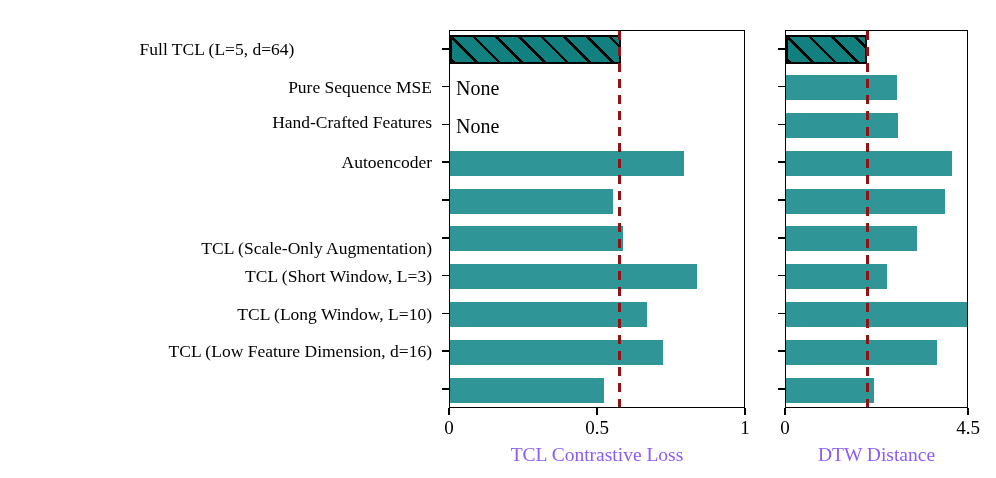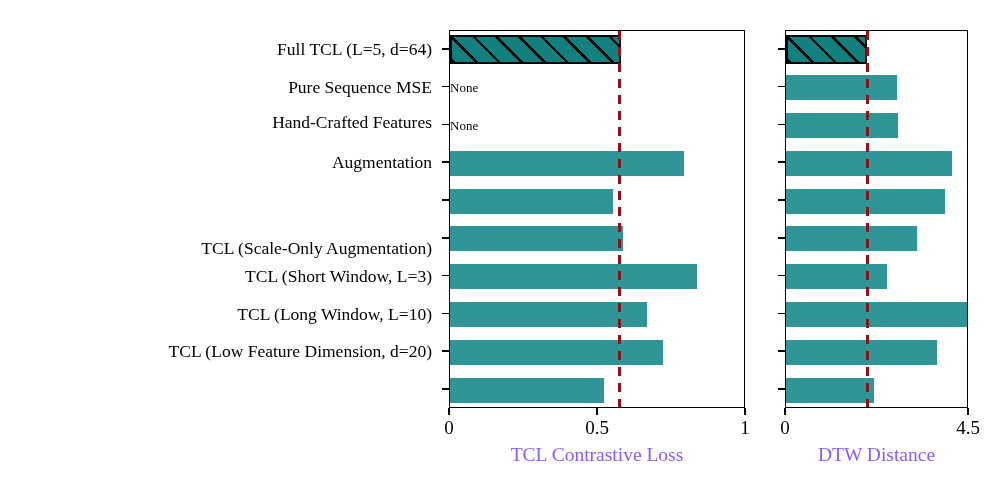--- a/index.html
+++ b/index.html
@@ -21,48 +21,48 @@
 
   .bar{position:absolute;left:0;background:#309597;height:25px;}
   .bar.hatch{
     background:
       repeating-linear-gradient(45deg,
         rgba(0,0,0,1) 0px, rgba(0,0,0,1) 2.6px,
         rgba(0,0,0,0) 2.6px, rgba(0,0,0,0) 16px),
       #11807F;
     border:2.2px solid #000;box-sizing:border-box;height:29px;
   }
-  .nonetxt{position:absolute;left:0;font-size:13px;line-height:18px;
+  .nonetxt{position:absolute;left:6px;font-size:20px;line-height:18px;
            font-family:"Liberation Serif",serif;color:#000;}
 
   .vline{position:absolute;top:0;bottom:0;width:3.4px;background:
      repeating-linear-gradient(to bottom,#8E1216 0px,#8E1216 9px,rgba(0,0,0,0) 9px,rgba(0,0,0,0) 16px);}
 
   
   .ytick{position:absolute;width:7px;height:1.8px;background:#000;}
   .xtick{position:absolute;top:0;width:1.8px;height:7px;background:#000;}
   .xticklbl{position:absolute;font-size:19px;line-height:20px;text-align:center;
             font-family:"Liberation Serif",serif;color:#000;}
   .xaxislbl{position:absolute;font-size:19.5px;line-height:21px;text-align:center;
             font-family:"Liberation Serif",serif;color:#8b5cf6;}
 </style>
 </head>
 <body>
 
 <div id="fig">
 
   <div class="labels">
-    <div class="lbl" style="top: 9.9px;">Full TCL (L=5, d=64)</div>
+    <div class="lbl" style="top: 9.9px; text-align: center;">Full TCL (L=5, d=64)</div>
     <div class="lbl" style="top: 47.7px; text-align: right;">Pure Sequence MSE</div>
     <div class="lbl" style="top: 83px; font-family: Liberation Serif, serif;">Hand-Crafted Features</div>
-    <div class="lbl" style="top: 123.3px;">Augmentation</div>
+    <div class="lbl" style="top: 123.3px;">Autoencoder</div>
     <div class="lbl" style="top: 209px;">TCL (Scale-Only Augmentation)</div>
     <div class="lbl" style="top: 236.7px;">TCL (Short Window, L=3)</div>
     <div class="lbl" style="top: 274.5px;">TCL (Long Window, L=10)</div>
-    <div class="lbl" style="top: 312.3px;">TCL (Low Feature Dimension, d=20)</div>
+    <div class="lbl" style="top: 312.3px;">TCL (Low Feature Dimension, d=16)</div>
   </div>
 
   <div class="panel" id="panelL">
     <div class="plotarea" id="plotL">
         <div class="bar hatch" style="top: 4.4px; width: 171.088px;"></div>
         <div class="nonetxt" style="top: 47.7px;">None</div>
         <div class="nonetxt" style="top: 85.5px;">None</div>
         <div class="bar" style="top: 119.8px; width: 233.84px;"></div>
         <div class="bar" style="top: 157.6px; width: 162.8px;"></div>
         <div class="bar" style="top: 195.4px; width: 173.16px;"></div>

